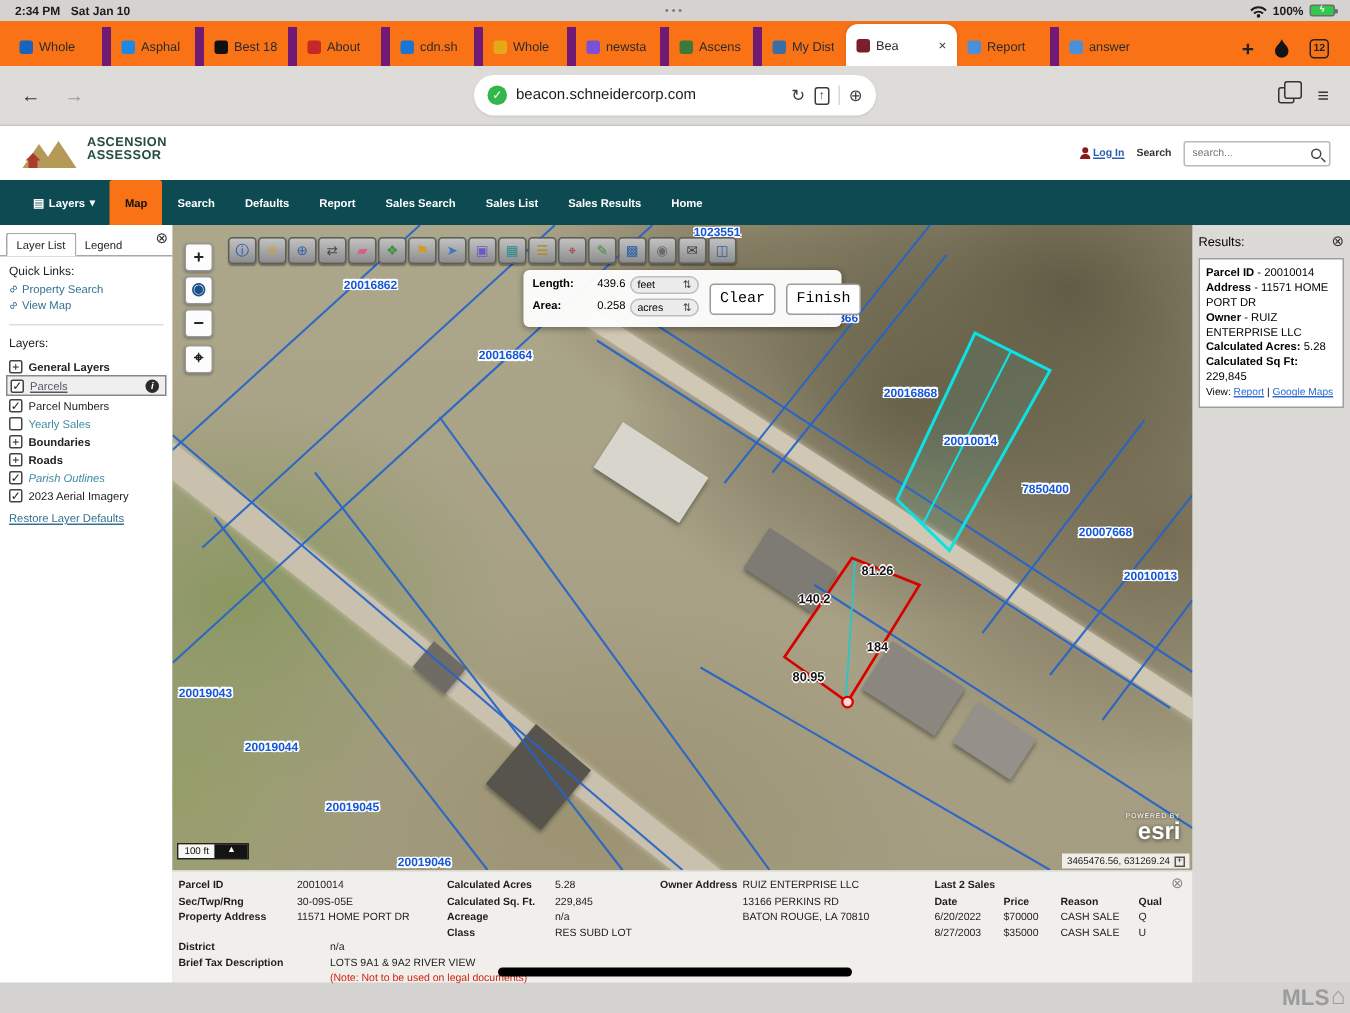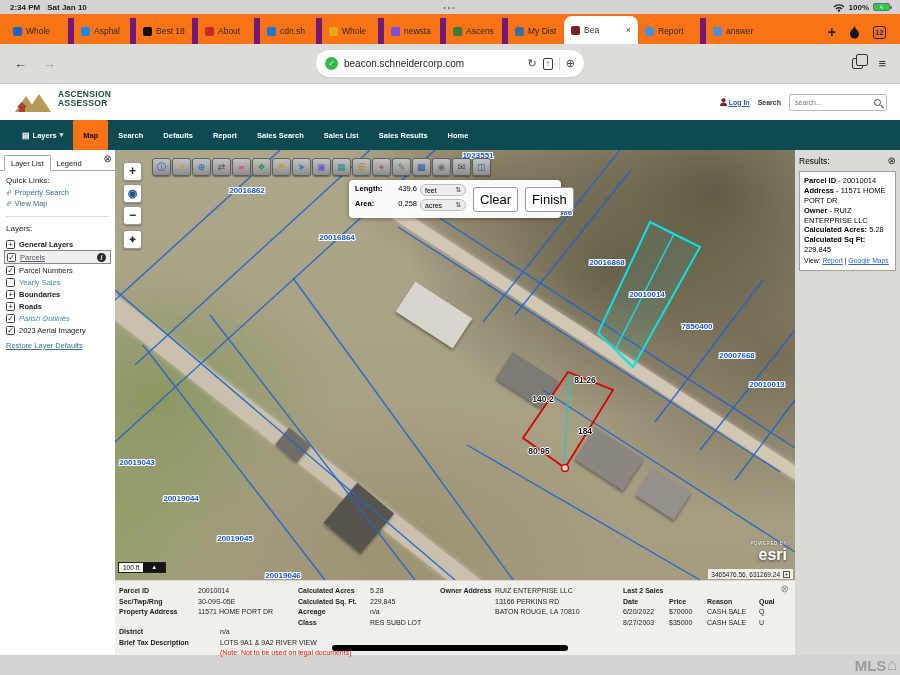--- a/index.html
+++ b/index.html
@@ -108,21 +108,21 @@
   .zbtn{position:absolute;left:8px;width:19px;height:19px;background:#fcfcfc;border:1px solid #979797;border-radius:3px;font-size:12px;font-weight:bold;color:#222;text-align:center;line-height:17px;z-index:6;box-shadow:0 1px 2px rgba(0,0,0,.3)}
   .map-toolbar{position:absolute;left:37px;top:8px;display:flex;gap:1px;z-index:6}
   .tbtn{width:19px;height:18px;background:linear-gradient(#c2c2c2,#8d8d8d);border:1px solid #5d5d5d;border-radius:3px;font-size:9px;line-height:16px;text-align:center;box-shadow:0 1px 1px rgba(0,0,0,.35)}
   .measure-panel{position:absolute;left:234px;top:30px;width:212px;height:38px;background:rgba(253,253,253,.97);border-radius:4px;box-shadow:0 1px 4px rgba(0,0,0,.35);display:flex;align-items:center;padding:3px 6px;gap:7px;z-index:7}
   .mp-rows{flex:1}
   .mp-row{display:flex;align-items:flex-start;gap:3px;height:15px}
   .mp-label{font-size:7.5px;font-weight:bold;width:33px}
   .mp-val{font-size:7.5px;width:26px;text-align:right}
   .mp-select{background:#ececec;border:1px solid #bdbdbd;border-radius:7px;font-size:7px;padding:1px 4px;display:flex;align-items:center;justify-content:space-between;width:46px;height:12px}
   .stepper{font-size:7px;color:#444}
-  .mp-btn{font-size:13px;font-family:Liberation Sans, sans-serif;background:#fff;border:1px solid #9a9a9a;border-radius:3px;padding:4px 6px}
+  .mp-btn{font-size:10px;font-family:Liberation Mono, monospace;background:#fff;border:1px solid #9a9a9a;border-radius:3px;padding:4px 6px}
   .scalebar{position:absolute;left:3px;top:412px;display:flex;align-items:stretch;height:11px;border:1px solid #222;z-index:6}
   .sc-white{background:rgba(255,255,255,.92);font-size:6.5px;line-height:9px;padding:0 4px;color:#111}
   .sc-black{background:#141414;color:#fff;width:22px;font-size:6px;line-height:9px;text-align:center}
   .esri{position:absolute;right:8px;top:392px;text-align:right;color:#fff;z-index:6;line-height:1}
   .powered{font-size:4.5px;letter-spacing:.6px;text-shadow:0 0 2px #333}
   .esri-brand{font-size:16px;font-weight:bold;text-shadow:0 1px 3px rgba(0,0,0,.65)}
   .coords{position:absolute;right:2px;top:419px;background:rgba(255,255,255,.82);font-size:6.5px;color:#222;padding:0 3px;display:flex;align-items:center;gap:3px;height:10px;z-index:6}
   .plus-box{width:7px;height:7px;border:1px solid #555;font-size:6px;line-height:5px;text-align:center}
 
   

